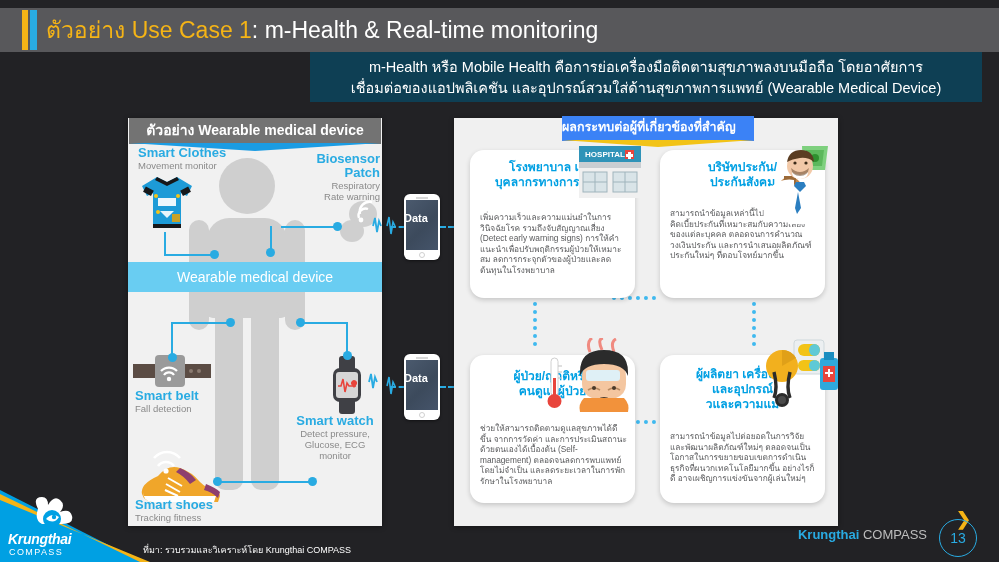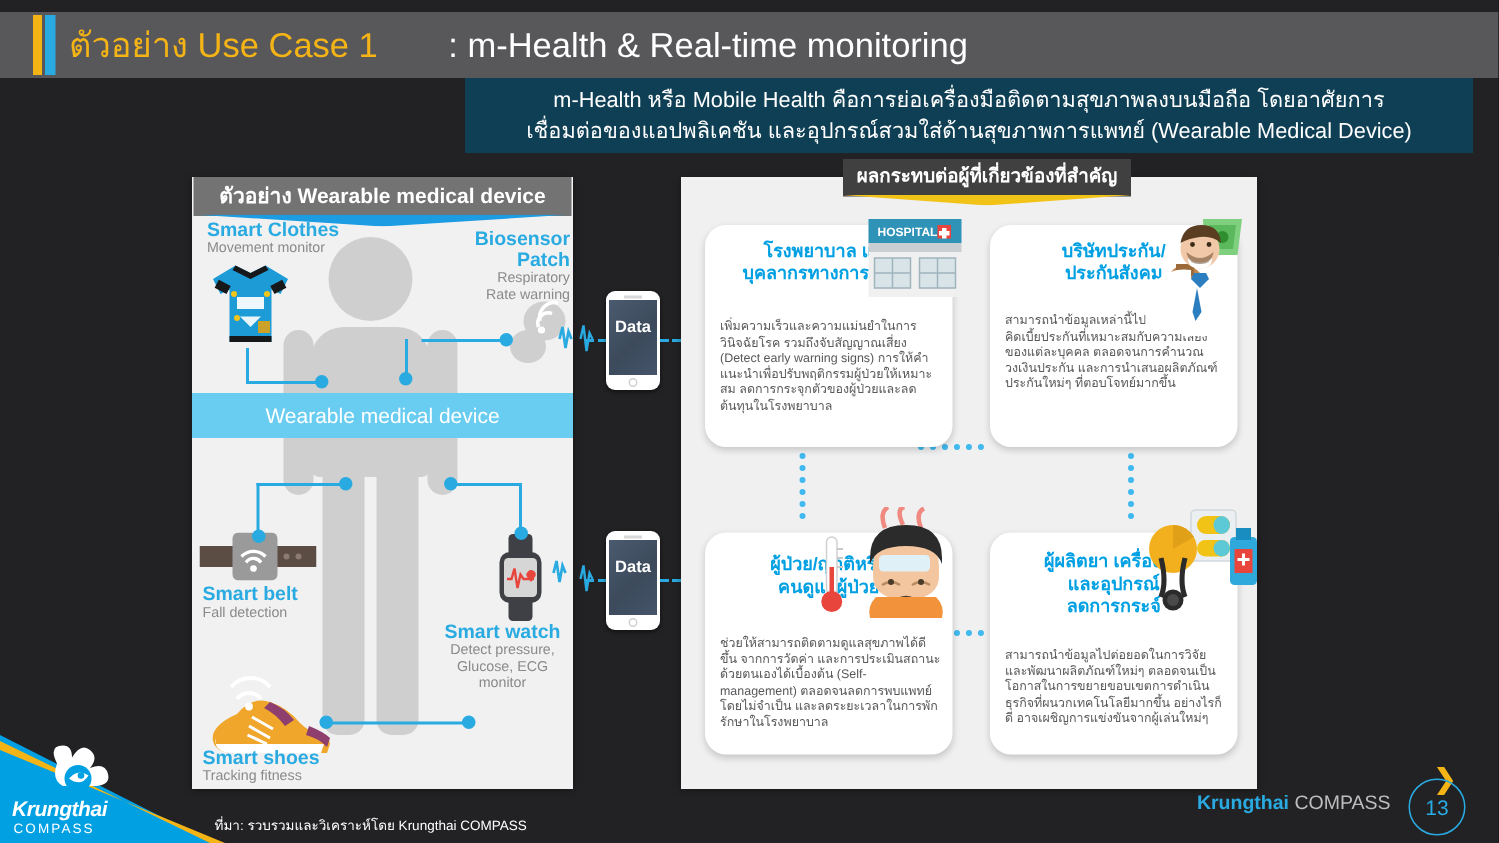--- a/index.html
+++ b/index.html
@@ -30,21 +30,21 @@
     width: 7px; height: 40px; background: #29abe2;
   }
   .header-title {
     position: absolute; left: 46px; top: 12px;
     height: 36px; line-height: 36px;
     font-size: 23px; white-space: nowrap;
     color: #ffffff;
   }
   .header-title .th { color: #f5b416; }
   .header-title .en-orange { color: #f5b416; }
-  .header-title .en-white { color: #ffffff; margin-left: 47px; }
+  .header-title .en-white { color: #ffffff; }
 
   
   .subtitle-box {
     position: absolute; left: 310px; top: 52px;
     width: 672px; height: 50px;
     background: #0e3f54;
     padding: 5px 10px 0 10px;
     text-align: center;
   }
   .subtitle-line {
@@ -135,21 +135,21 @@
     background: #ffffff; border-radius: 6px;
     box-shadow: 0 1px 3px rgba(0,0,0,0.5);
   }
   .phone-screen {
     position: absolute; left: 2px; top: 6px;
     width: 32px; height: 50px;
     background: linear-gradient(135deg, #4b5a6e 0%, #3c4a5c 55%, #45546a 100%);
   }
   .phone-label {
     position: absolute; left: 0; top: 18px; width: 100%;
-    text-align: center; color: #fff; font-size: 11px; font-weight: bold;
+    color: #fff; font-size: 11px; font-weight: bold;
   }
   .phone-home {
     position: absolute; left: 50%; bottom: 2px; margin-left: -3px;
     width: 6px; height: 6px; border-radius: 50%;
     border: 1px solid #d0d0d0;
   }
   .phone-spk {
     position: absolute; left: 50%; top: 3px; margin-left: -6px;
     width: 12px; height: 1.5px; background: #d8d8d8;
   }
@@ -164,25 +164,25 @@
   }
 
   
   .right-panel {
     position: absolute; left: 454px; top: 118px;
     width: 384px; height: 408px;
     background: #f0f0f0;
     box-shadow: 0 1px 5px rgba(0,0,0,0.4);
   }
   .right-ribbon {
-    position: absolute; left: 562px; top: 106px;
+    position: absolute; left: 562px; top: 116px;
     width: 192px; height: 25px;
-    background: #404040;
+    background: #3b82f6;
     color: #fff; font-size: 12.5px; font-weight: bold;
-    text-align: center; line-height: 23px;
+    text-align: left; line-height: 23px;
     white-space: nowrap;
   }
   .right-ribbon::after {
     content: ""; position: absolute;
     left: 0; bottom: -6px; width: 100%; height: 7px;
     background: #f2c317;
     clip-path: polygon(0 0, 100% 0, 100% 0, 50% 100%, 0 0);
   }
 
   .card {
@@ -489,21 +489,21 @@
     <rect x="10" y="22" width="3" height="22" fill="#e8453c"></rect>
     <line x1="15" y1="10" x2="19" y2="10" stroke="#c9c9c9" stroke-width="1.2"></line>
     <line x1="15" y1="16" x2="19" y2="16" stroke="#c9c9c9" stroke-width="1.2"></line>
     <line x1="15" y1="22" x2="19" y2="22" stroke="#c9c9c9" stroke-width="1.2"></line>
   </svg>
 
   <div class="card" style="left:660px; top:355px;">
     <div class="card-title" style="top:12px;">
       <span>ผู้ผลิตยา เครื่องมือ</span><br>
       <span>และอุปกรณ์</span><br>
-      <span>ลดการกระจ์</span>
+      <span>วและความแม์</span>
     </div>
     <div class="card-body" style="top:76px;">สามารถนำข้อมูลไปต่อยอดในการวิจัยและพัฒนาผลิตภัณฑ์ใหม่ๆ ตลอดจนเป็นโอกาสในการขยายขอบเขตการดำเนินธุรกิจที่ผนวกเทคโนโลยีมากขึ้น อย่างไรก็ดี อาจเผชิญการแข่งขันจากผู้เล่นใหม่ๆ</div>
   </div>
   <svg style="position:absolute;left:760px;top:338px;width:80px;height:72px;" viewBox="0 0 80 72">
     <rect x="34" y="2" width="30" height="34" rx="3" fill="#eceff1" stroke="#cfd8dc"></rect>
     <rect x="38" y="6" width="22" height="12" rx="6" fill="#f2c317"></rect>
     <rect x="49" y="6" width="11" height="12" rx="6" fill="#5ec9d6"></rect>
     <rect x="38" y="22" width="22" height="11" rx="5.5" fill="#f2c317"></rect>
     <rect x="49" y="22" width="11" height="11" rx="5.5" fill="#5ec9d6"></rect>
     <rect x="60" y="20" width="18" height="32" rx="3" fill="#2fa9dc"></rect>

